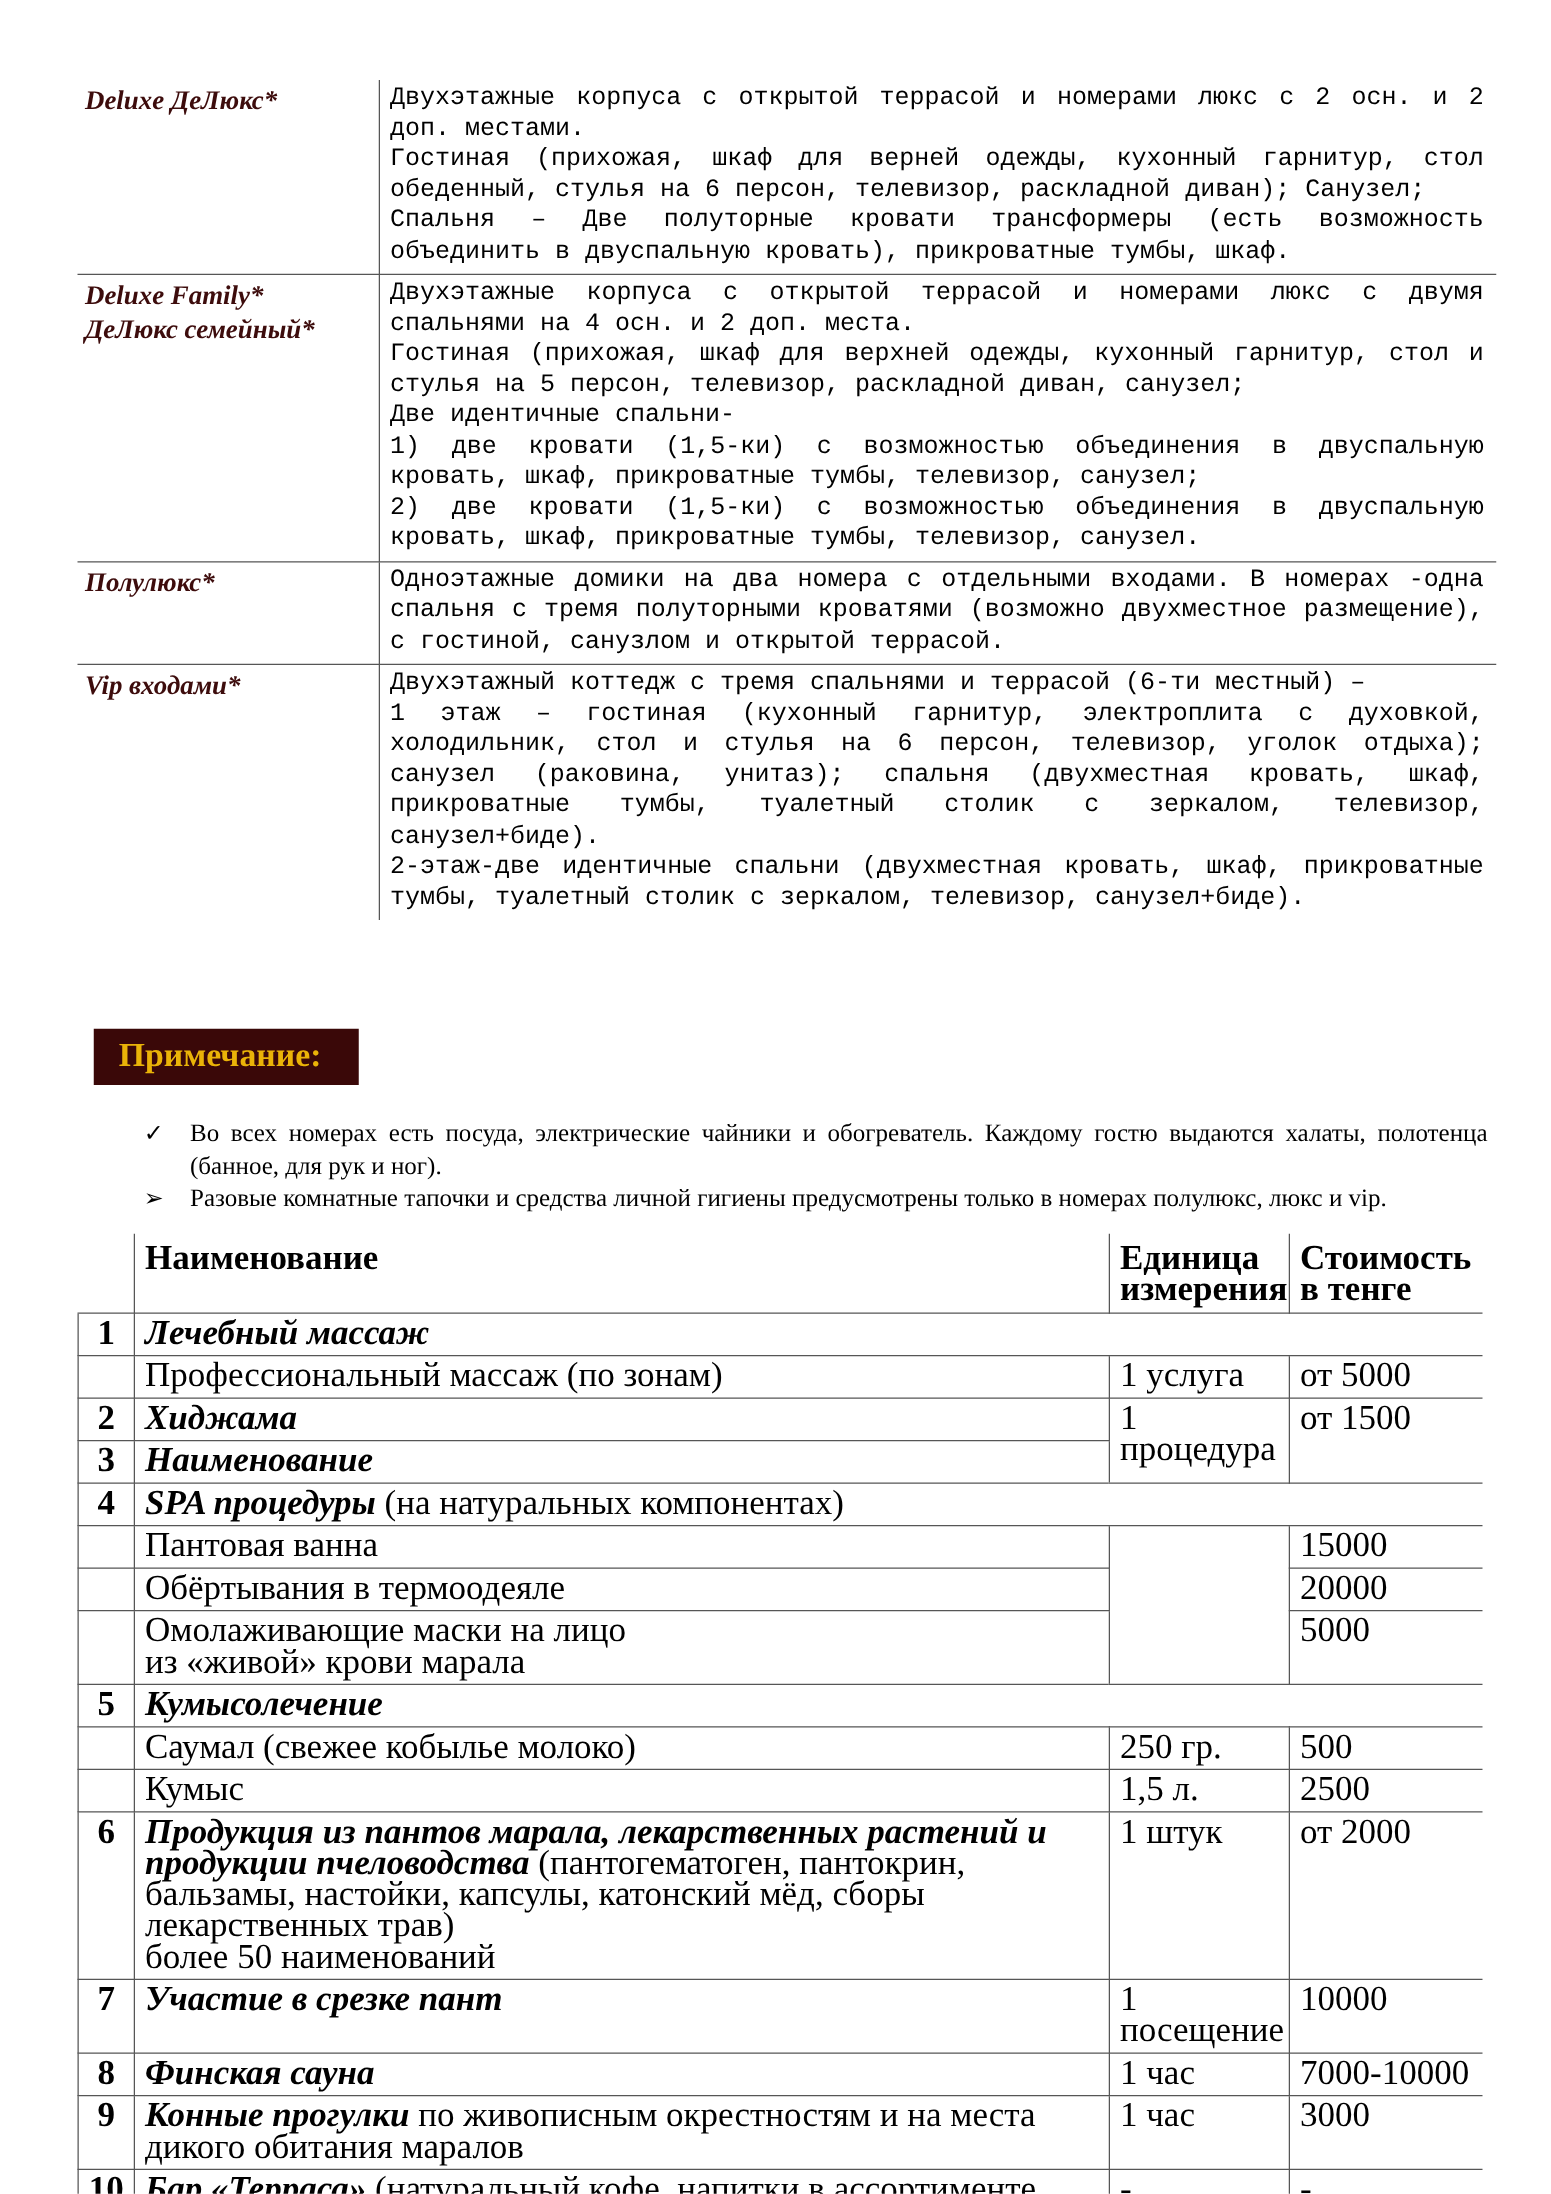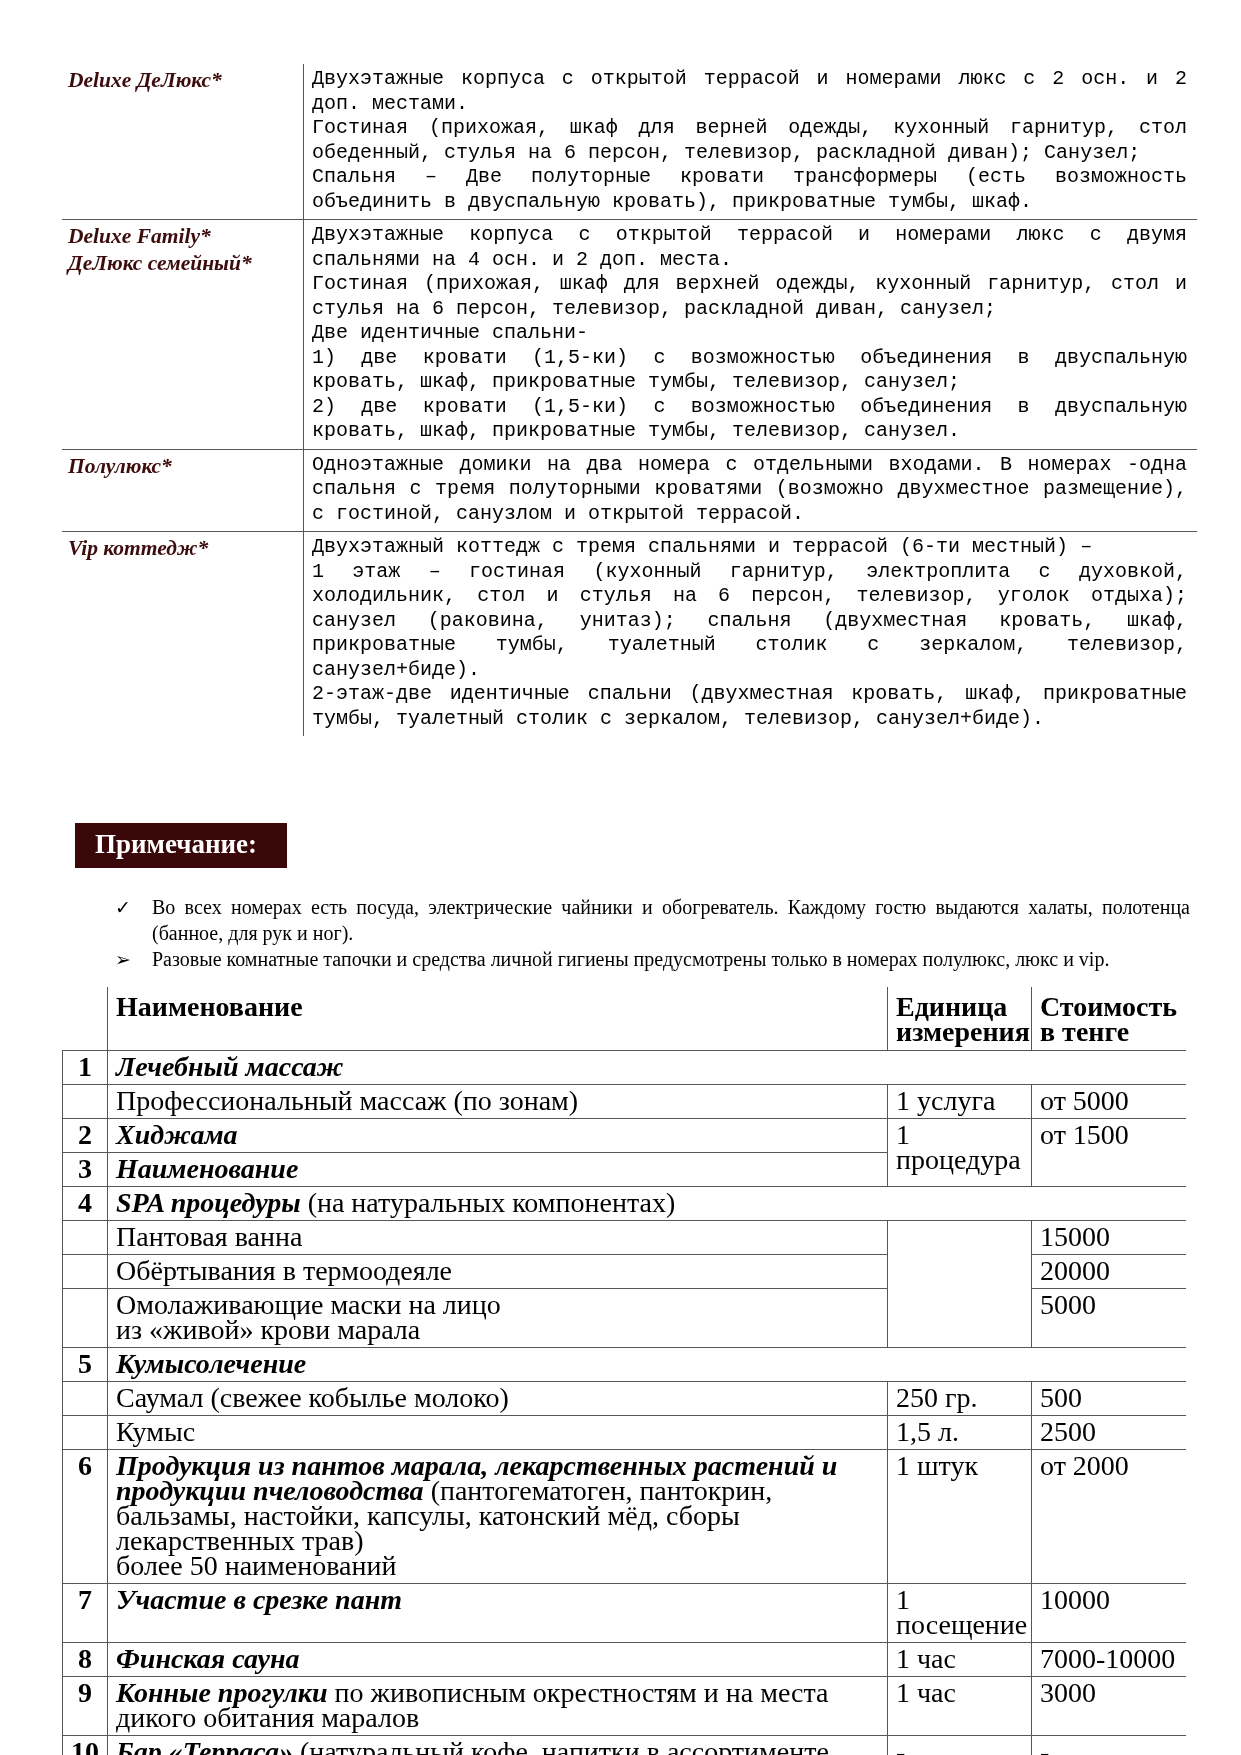--- a/index.html
+++ b/index.html
@@ -10,21 +10,21 @@
   table{border-collapse:collapse;}
   .room-table{width:1135px;table-layout:fixed;font-size:20px;line-height:24.5px;}
   .room-table td{vertical-align:top;padding:3px 10px 5px 8px;}
   .room-table tr td{border-bottom:1.5px solid #565656;}
   .room-table tr:last-child td{border-bottom:none;}
   .room-table td.c1{width:225px;border-right:1.5px solid #565656;padding-left:6px;}
   .room-name{color:#3d0c0c;font-weight:bold;font-style:italic;font-size:21.5px;line-height:27px;}
   .room-desc div{margin:0;text-align:justify;font-family:Liberation Mono, monospace;}
 
   
-  .note-box{display:inline-block;background:#3a0808;color:#ffffff;font-weight:bold;
+  .note-box{display:inline-block;background:#3a0808;color:#eab308;font-weight:bold;
             font-size:27px;line-height:30px;padding:6px 30px 9px 20px;margin:87px 0 0 13px;}
   .notes{margin-top:27px;padding-left:53px;width:1075px;}
   .note-item{display:flex;font-size:20px;line-height:25.5px;margin:0 0 1px 0;}
   .note-marker{width:37px;flex:none;font-size:19px;}
   .note-text{flex:1;text-align:justify;}
 
   
   .banner{margin-top:57px;width:1119px;height:39px;background:#3a0808;
           display:flex;align-items:center;justify-content:center;}
   .banner span{color:#ffe400;font-weight:bold;font-size:26px;}
@@ -60,40 +60,40 @@
       </td>
     </tr>
     <tr>
       <td class="c1">
         <div class="room-name">Deluxe Family*</div>
         <div class="room-name">ДеЛюкс семейный*</div>
       </td>
       <td>
         <div class="room-desc">
           <div>Двухэтажные корпуса с открытой террасой и номерами люкс с двумя спальнями на 4 осн. и 2 доп. места.</div>
-          <div>Гостиная (прихожая, шкаф для верхней одежды, кухонный гарнитур, стол и стулья на 6 персон, телевизор, раскладной диван, санузел;</div>
+          <div>Гостиная (прихожая, шкаф для верхней одежды, кухонный гарнитур, стол и стулья на 5 персон, телевизор, раскладной диван, санузел;</div>
           <div>Две идентичные спальни-</div>
           <div>1) две кровати (1,5-ки) с возможностью объединения в двуспальную кровать, шкаф, прикроватные тумбы, телевизор, санузел;</div>
           <div>2) две кровати (1,5-ки) с возможностью объединения в двуспальную кровать, шкаф, прикроватные тумбы, телевизор, санузел.</div>
         </div>
       </td>
     </tr>
     <tr>
       <td class="c1">
         <div class="room-name">Полулюкс*</div>
       </td>
       <td>
         <div class="room-desc">
           <div>Одноэтажные домики на два номера с отдельными входами. В номерах -одна спальня с тремя полуторными кроватями (возможно двухместное размещение), с гостиной, санузлом и открытой террасой.</div>
         </div>
       </td>
     </tr>
     <tr>
       <td class="c1">
-        <div class="room-name">Vip коттедж*</div>
+        <div class="room-name">Vip входами*</div>
       </td>
       <td>
         <div class="room-desc">
           <div>Двухэтажный коттедж с тремя спальнями и террасой (6-ти местный) –</div>
           <div>1 этаж – гостиная (кухонный гарнитур, электроплита с духовкой, холодильник, стол и стулья на 6 персон, телевизор, уголок отдыха); санузел (раковина, унитаз); спальня (двухместная кровать, шкаф, прикроватные тумбы, туалетный столик с зеркалом, телевизор, санузел+биде).</div>
           <div>2-этаж-две идентичные спальни (двухместная кровать, шкаф, прикроватные тумбы, туалетный столик с зеркалом, телевизор, санузел+биде).</div>
         </div>
       </td>
     </tr>
   </tbody>

